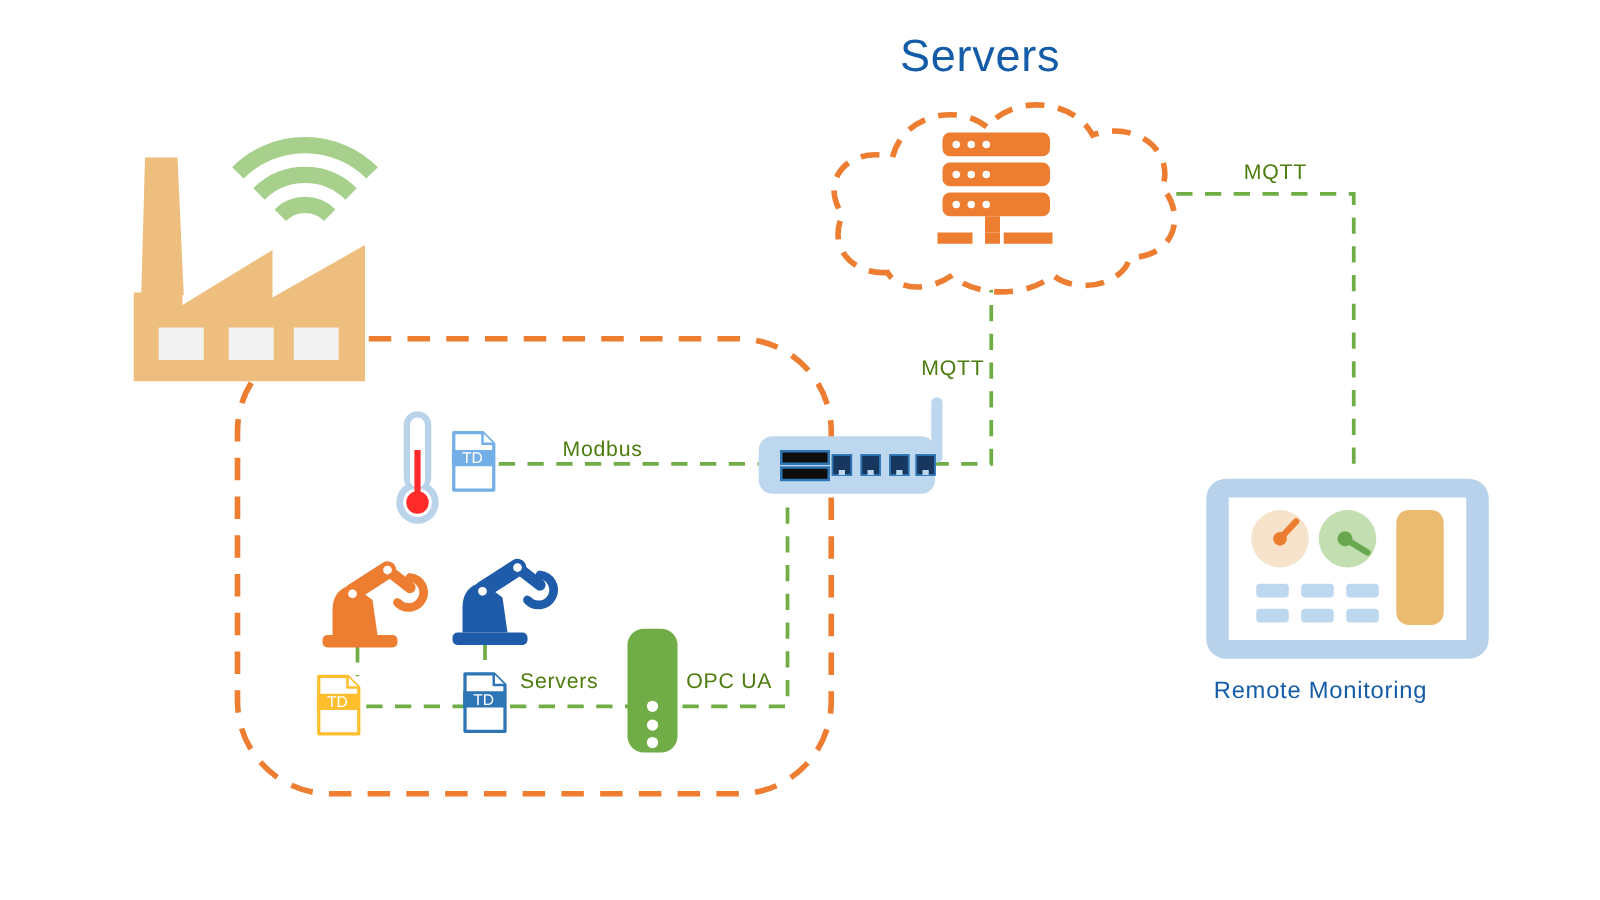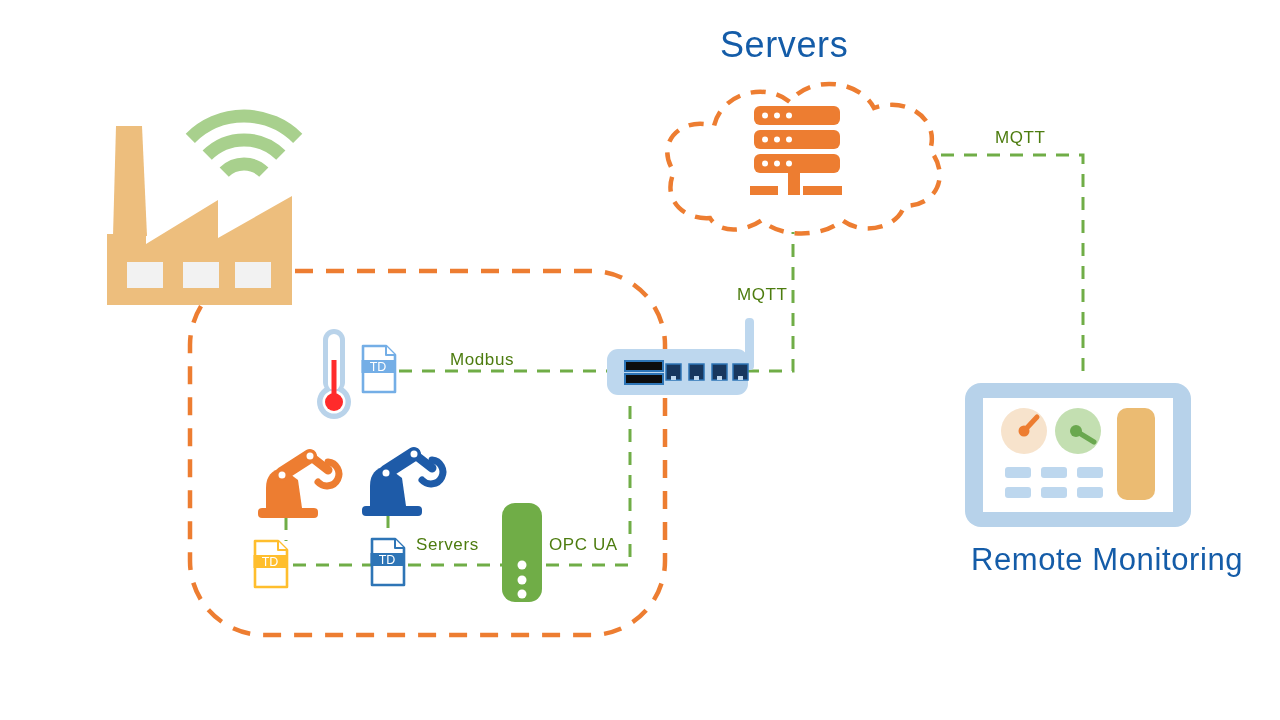--- a/index.html
+++ b/index.html
@@ -183,21 +183,21 @@
       <rect x="42" y="106" width="26" height="11" rx="3"></rect>
       <rect x="78" y="106" width="26" height="11" rx="3"></rect>
       <rect x="114" y="106" width="26" height="11" rx="3"></rect>
     </g>
     <rect x="154" y="27" width="38" height="92" rx="10" fill="#EBBB72"></rect>
   </svg>
 
   <div class="label title" style="left:720px;top:24px;font-size:36px;">Servers</div>
 
 
-  <div class="label title" style="left:971px;top:542px;font-size:31px;">Remote Monitoring</div>
+  <div class="label title" style="left:971px;top:542px;font-size:19px;">Remote Monitoring</div>
 
   <div class="label proto" style="left:450px;top:350px;">Modbus</div>
 
   <div class="label proto" style="left:416px;top:535px;">Servers</div>
 
   <div class="label proto" style="left:549px;top:535px;">OPC UA</div>
 
   <div class="label proto" style="left:737px;top:285px;">MQTT</div>
 
   <div class="label proto" style="left:995px;top:128px;">MQTT</div>

